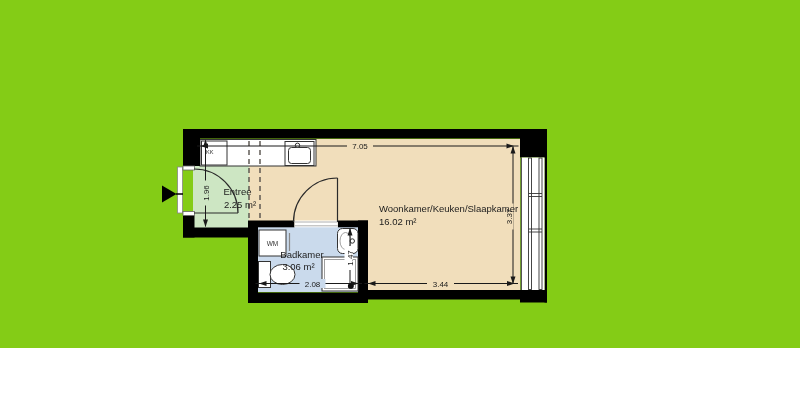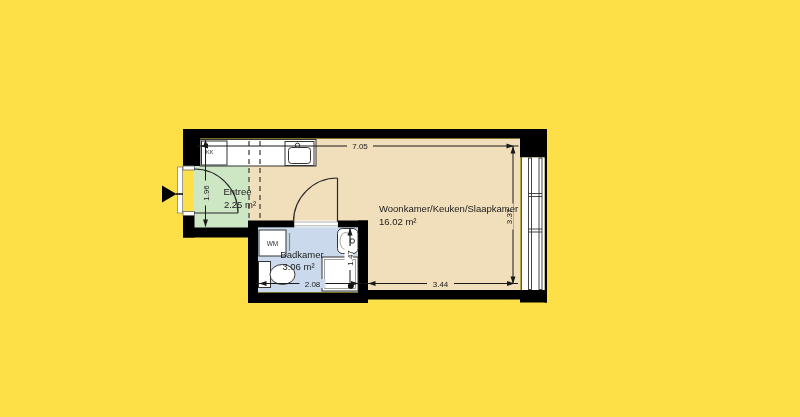--- a/index.html
+++ b/index.html
@@ -1,16 +1,16 @@
 <!DOCTYPE html>
 <html><head>
 <meta charset="utf-8">
 <style>
   html,body{margin:0;padding:0;background:#ffffff;}
-  .stage{position:relative;width:800px;height:417px;background:#fde047;overflow:hidden;}
+  .stage{position:relative;width:800px;height:348px;background:#84cc16;overflow:hidden;}
   svg{display:block;}
   text{font-family:"Liberation Sans","DejaVu Sans",sans-serif;fill:#1c1c1c;}
   .room-name{font-size:9.5px;}
   .room-area{font-size:9.5px;}
   .dim{font-size:8px;fill:#1a1a1a;}
   .tiny{font-size:5.6px;fill:#333;}
   .wm{font-size:6.5px;fill:#333;}
   .fixture{fill:#ffffff;stroke:#333333;stroke-width:1;}
   .fixture-light{fill:#ffffff;stroke:#888888;stroke-width:0.8;}
   .doorline{stroke:#2a2a2a;stroke-width:1.2;fill:none;}

